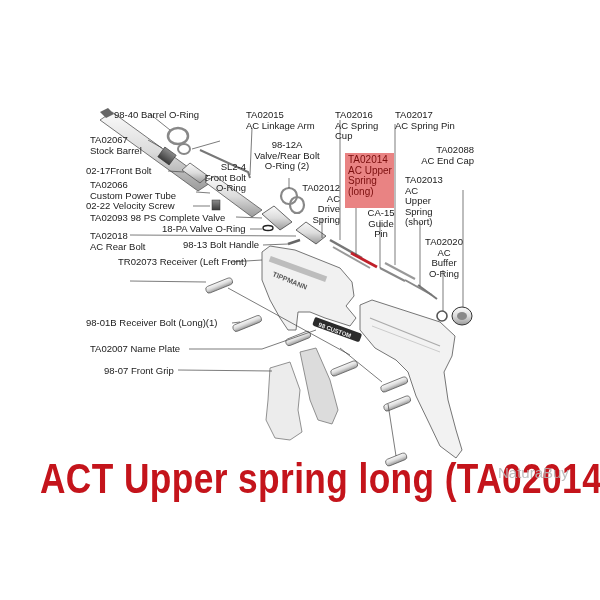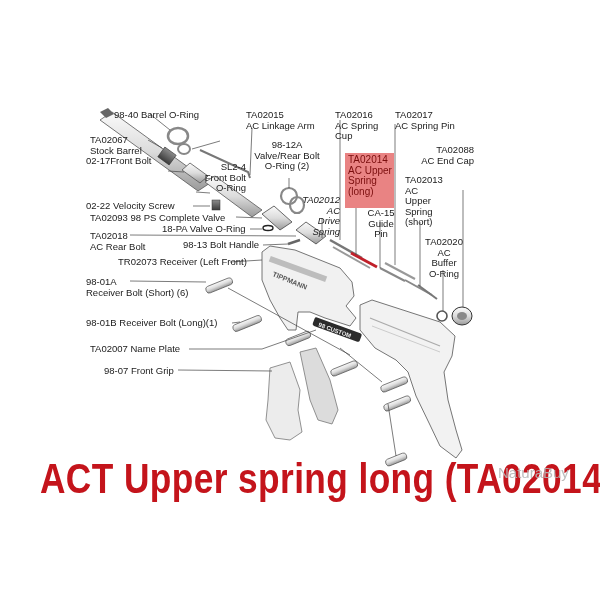--- a/index.html
+++ b/index.html
@@ -174,31 +174,35 @@
     <div>TA02014</div>
     <div>AC Upper</div>
     <div>Spring</div>
     <div>(long)</div>
   </div>
 
   <div class="lbl" style="left:90px;top:135px;">
     <div>TA02067</div>
     <div>Stock Barrel</div>
   </div>
-  <div class="lbl" style="left:86px;top:156px;">02-17Front Bolt</div>
+  <div class="lbl" style="left:86px;top:166px;">02-17Front Bolt</div>
+  <div class="lbl" style="left:90px;top:180px;">
+    <div>TA02066</div>
+    <div>Custom Power Tube</div>
+  </div>
   <div class="lbl" style="left:86px;top:201px;">02-22 Velocity Screw</div>
   <div class="lbl" style="left:90px;top:213px;">TA02093 98 PS Complete Valve</div>
   <div class="lbl" style="left:162px;top:224px;">18-PA Valve O-Ring</div>
 
   <div class="lbl c" style="left:252px;top:140px;width:70px;">
     <div>98-12A</div>
     <div>Valve/Rear Bolt</div>
     <div>O-Ring (2)</div>
   </div>
-  <div class="lbl r" style="left:290px;top:195px;width:50px;font-style:italic;">
+  <div class="lbl r" style="left:290px;top:183px;width:50px;">
     <div>TA02012</div>
     <div>AC</div>
     <div>Drive</div>
     <div>Spring</div>
   </div>
   <div class="lbl c" style="left:362px;top:208px;width:38px;">
     <div>CA-15</div>
     <div>Guide</div>
     <div>Pin</div>
   </div>
@@ -215,23 +219,19 @@
     <div>Buffer</div>
     <div>O-Ring</div>
   </div>
 
   <div class="lbl" style="left:90px;top:231px;">
     <div>TA02018</div>
     <div>AC Rear Bolt</div>
   </div>
   <div class="lbl" style="left:183px;top:240px;">98-13 Bolt Handle</div>
   <div class="lbl" style="left:90px;top:257px;margin-left:28px;">TR02073 Receiver (Left Front)</div>
-  <div class="lbl" style="left:86px;top:277px;">
-    <div>98-01A</div>
-    <div>Receiver Bolt (Short) (6)</div>
-  </div>
   <div class="lbl" style="left:86px;top:318px;">98-01B Receiver Bolt (Long)(1)</div>
   <div class="lbl" style="left:90px;top:344px;">TA02007 Name Plate</div>
   <div class="lbl" style="left:86px;top:366px;padding-left:18px;">98-07 Front Grip</div>
 
   <div class="title">ACT Upper spring long (TA02014)</div>
   <div class="wm">NaturaBuy</div>
 </div>
 
 </body></html>

